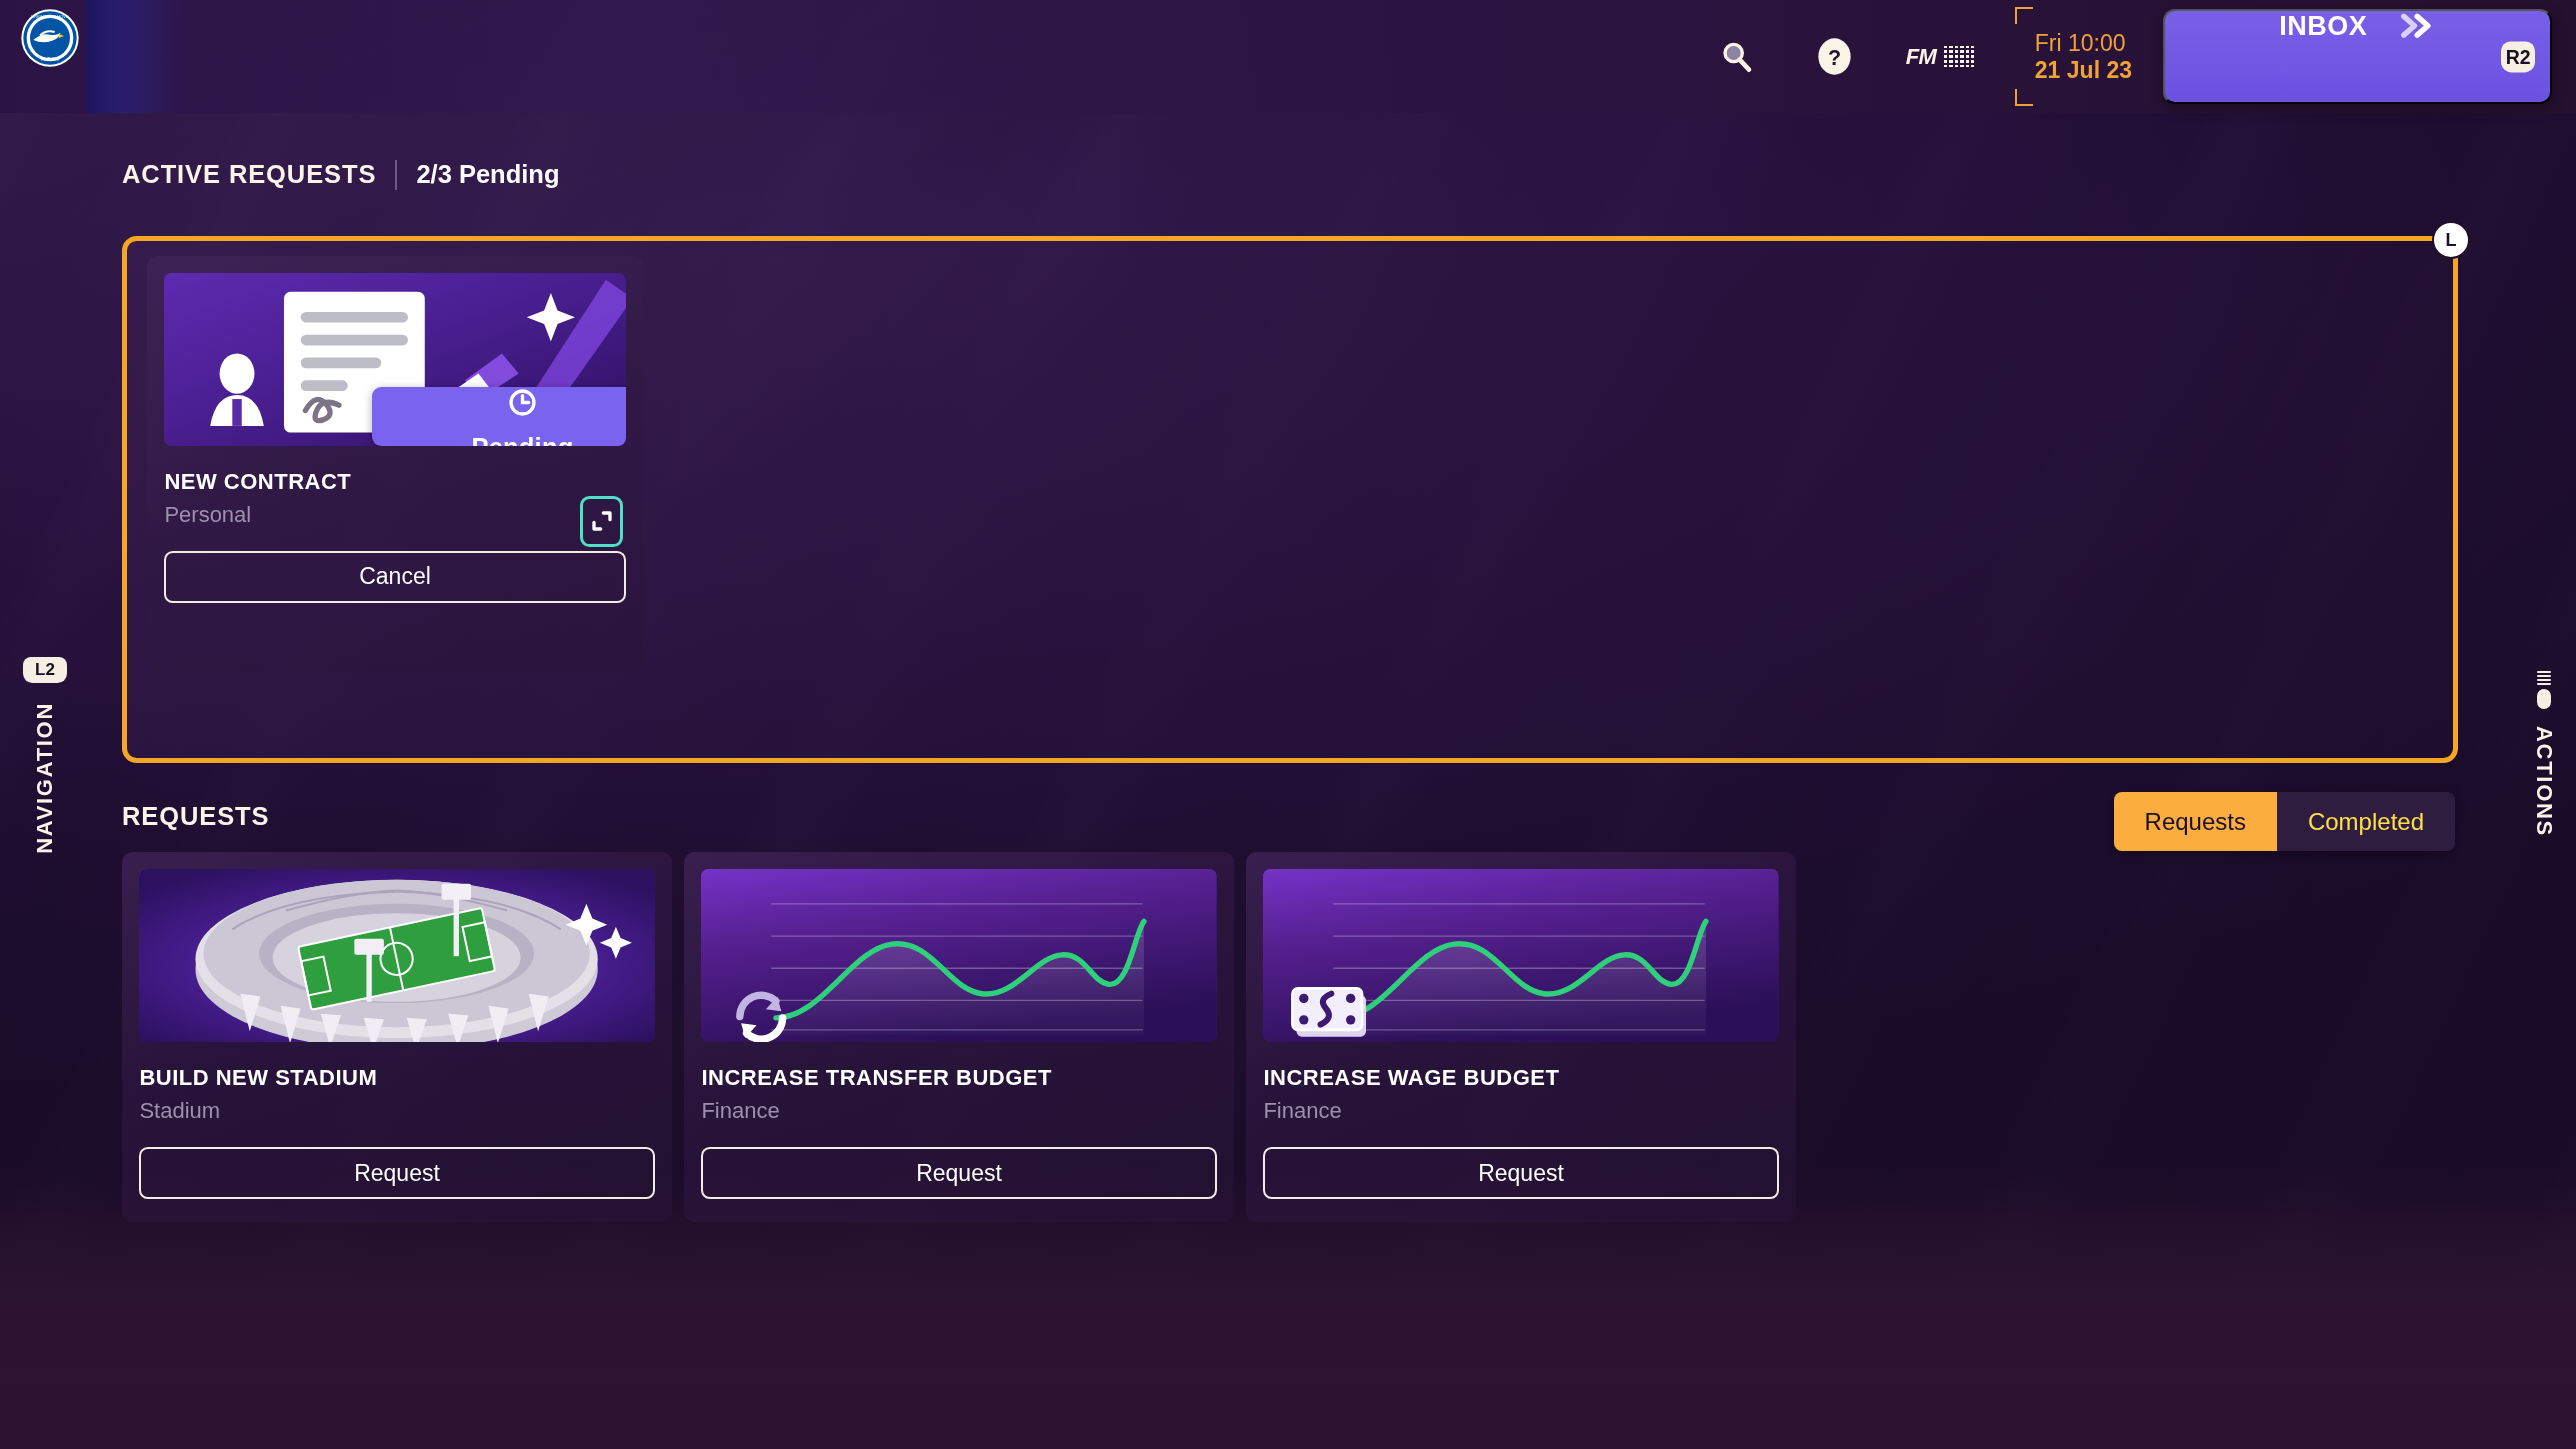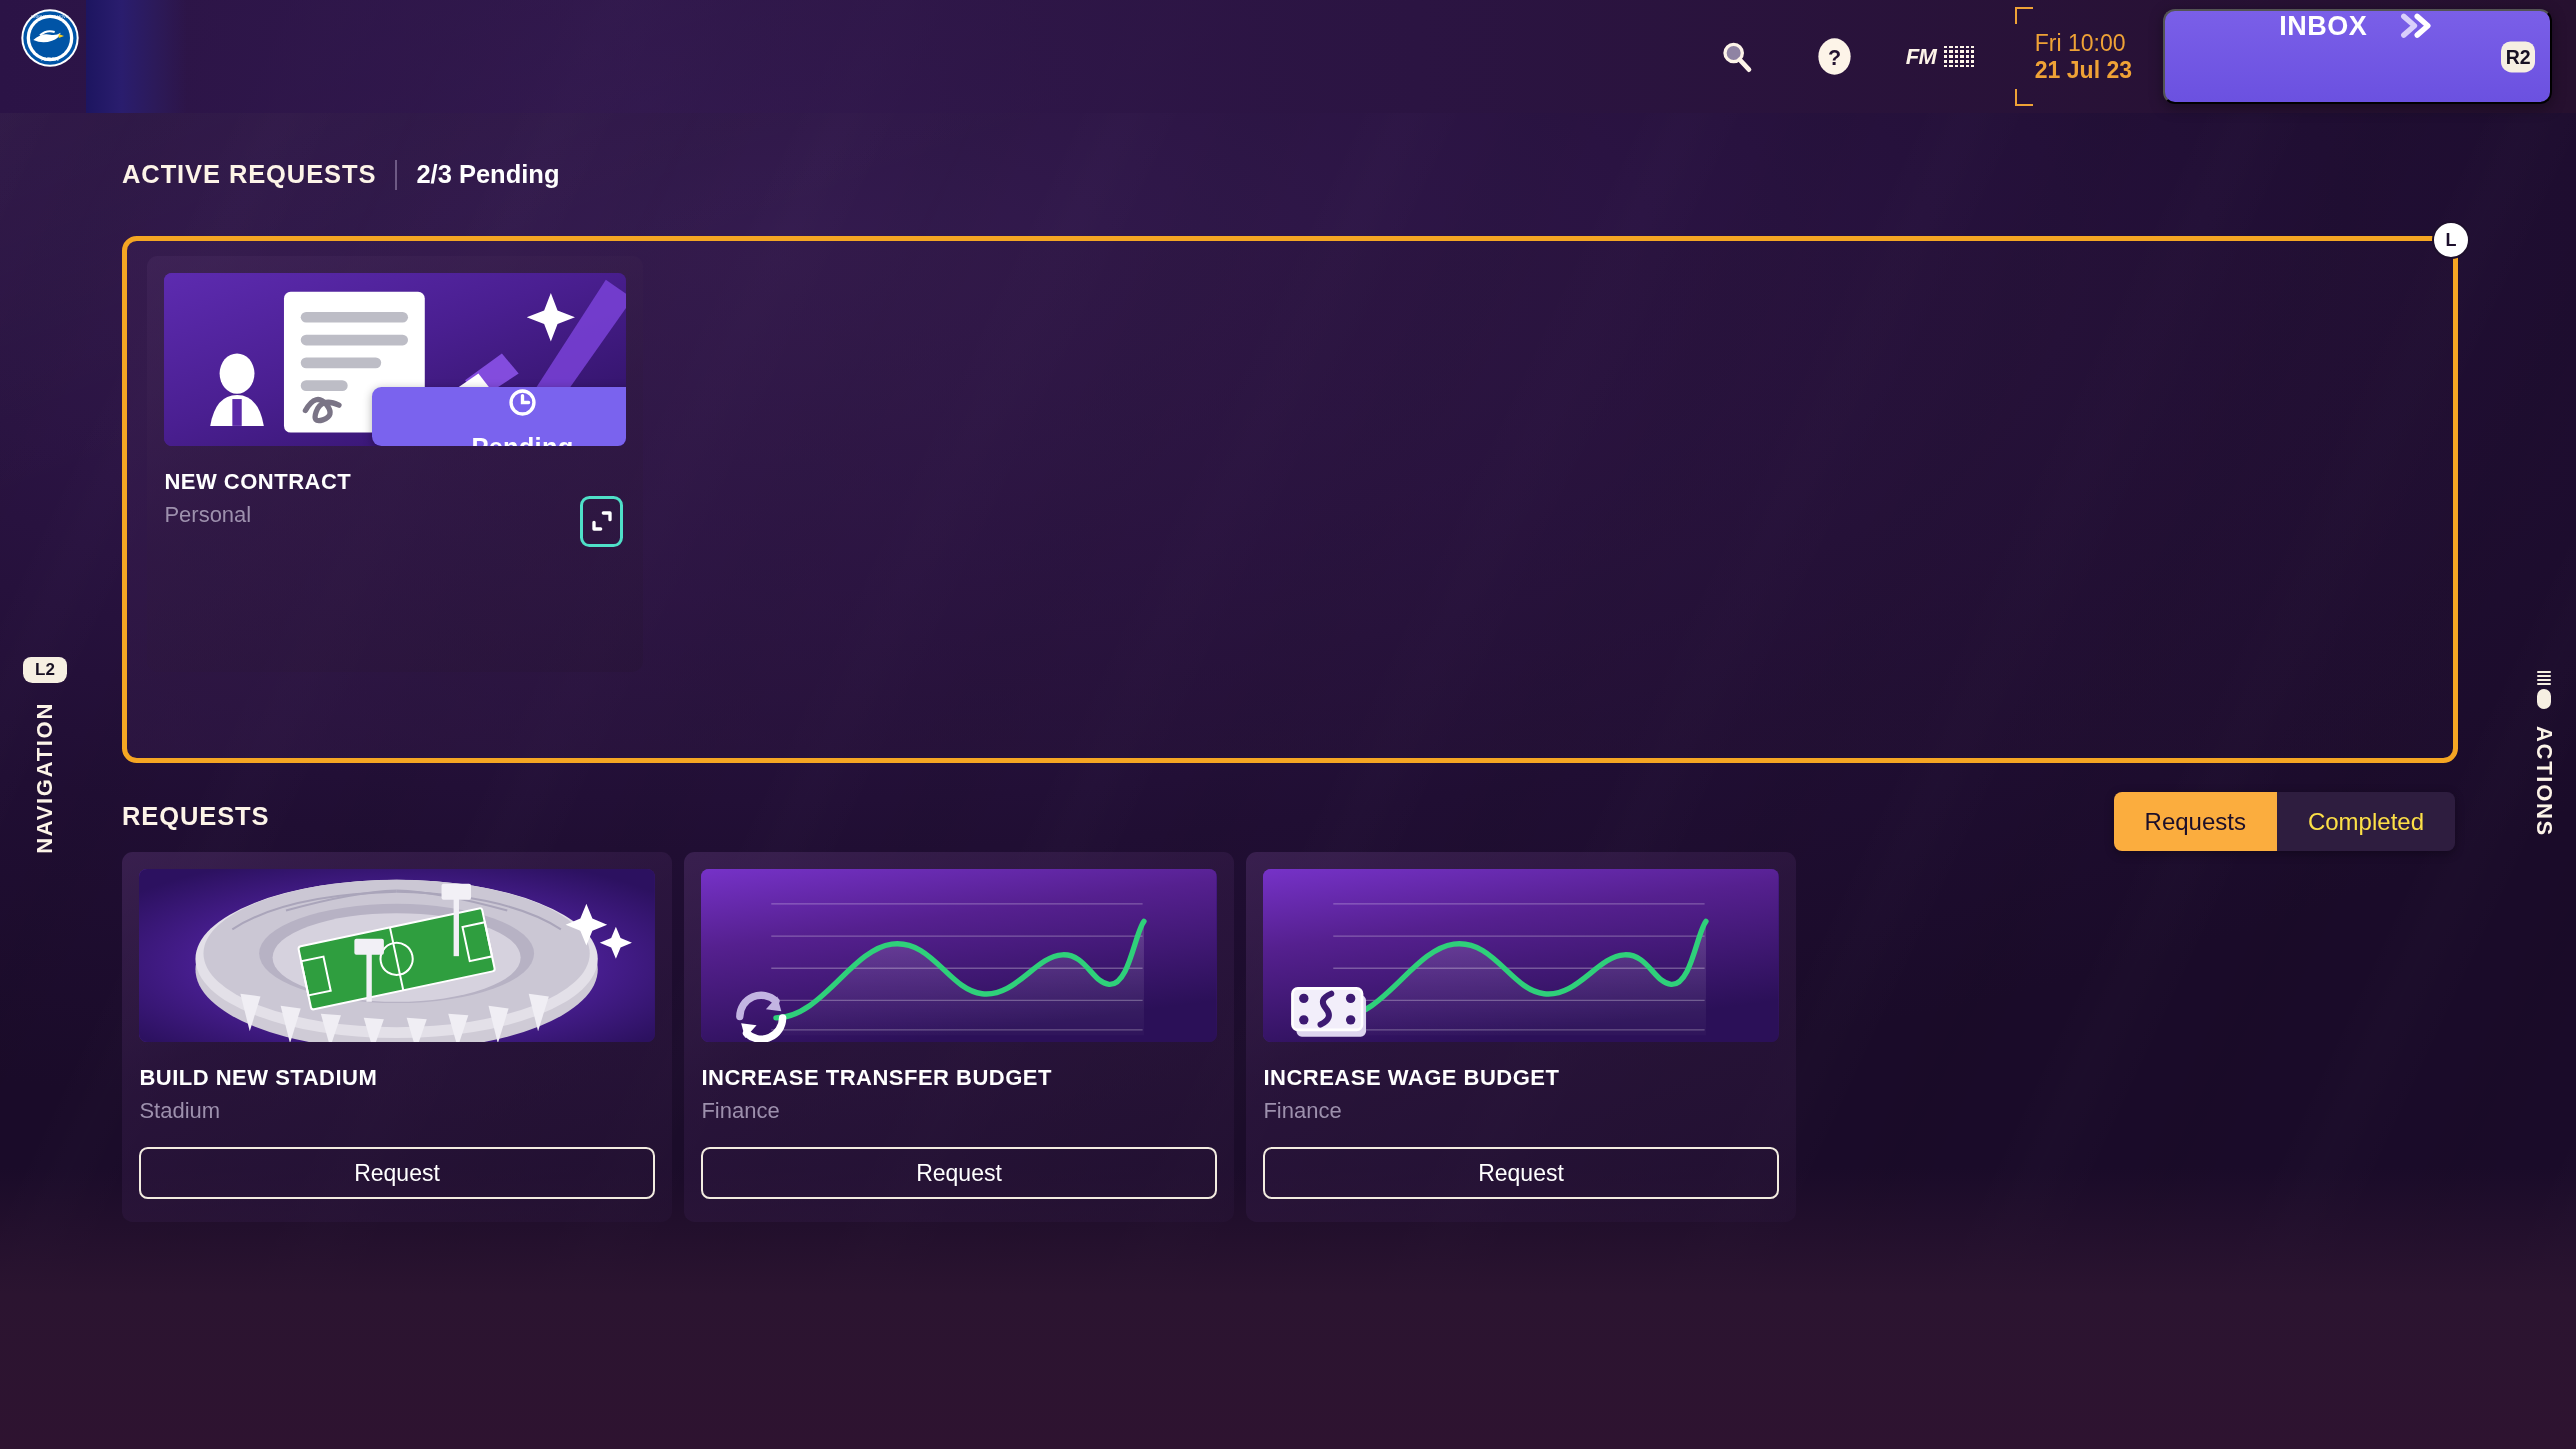--- a/index.html
+++ b/index.html
@@ -378,20 +378,21 @@
     <div class="card-title">NEW CONTRACT</div>
     <div class="card-sub">Personal</div>
 
     <button class="expand-btn">
       <svg width="24" height="24" viewBox="0 0 36 36">
         <path d="M20 6 L30 6 L30 16" stroke="#ffffff" stroke-width="5" fill="none" stroke-linecap="round" stroke-linejoin="round"></path>
         <path d="M16 30 L6 30 L6 20" stroke="#ffffff" stroke-width="5" fill="none" stroke-linecap="round" stroke-linejoin="round"></path>
       </svg>
     </button>
 
+    <button class="card-btn">Cancel</button>
   </div>
 </div>
 
 <div class="sec-requests">
   <span class="sec-title">REQUESTS</span>
 </div>
 
 <div class="toggle">
   <button class="toggle-opt on">Requests</button>
   <button class="toggle-opt off">Completed</button>

